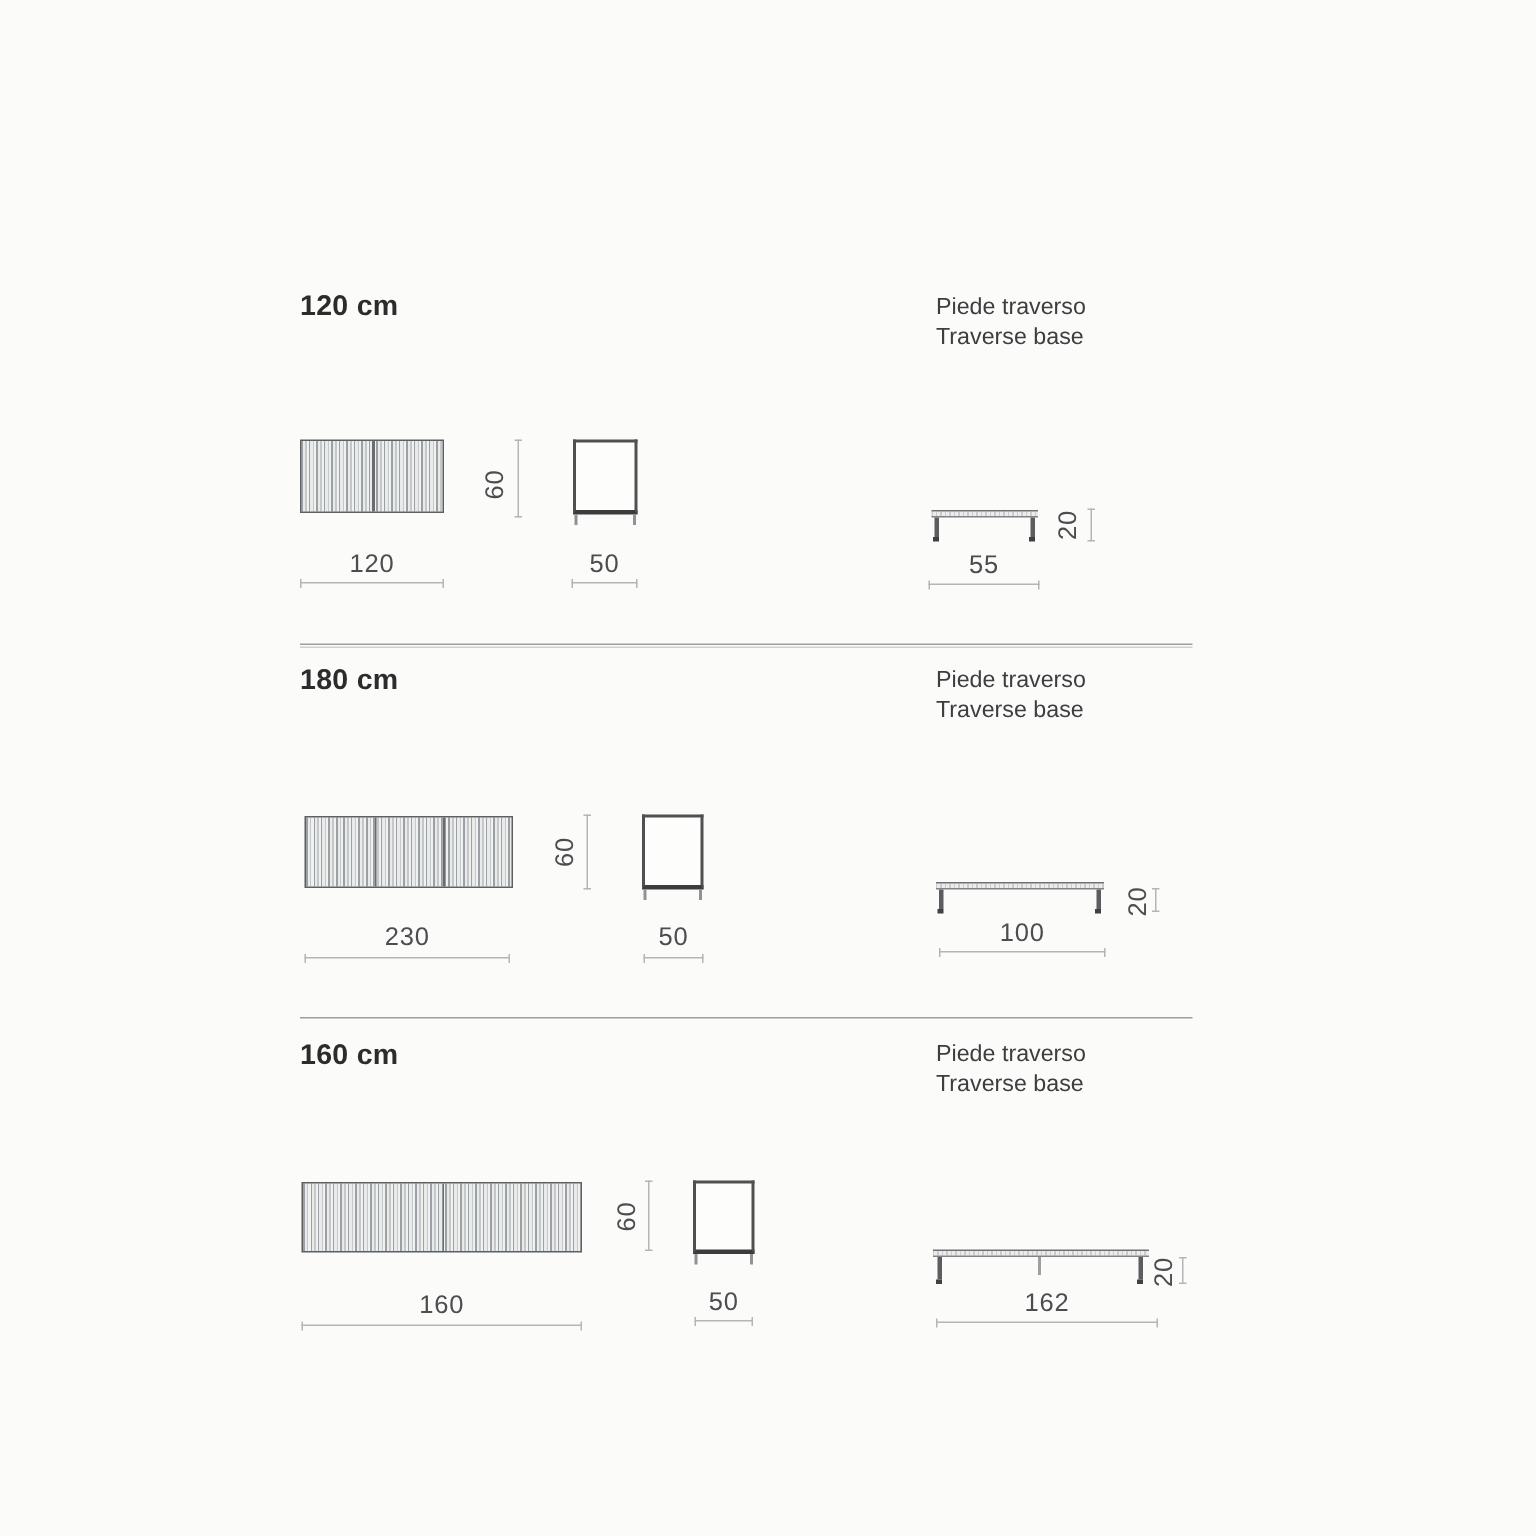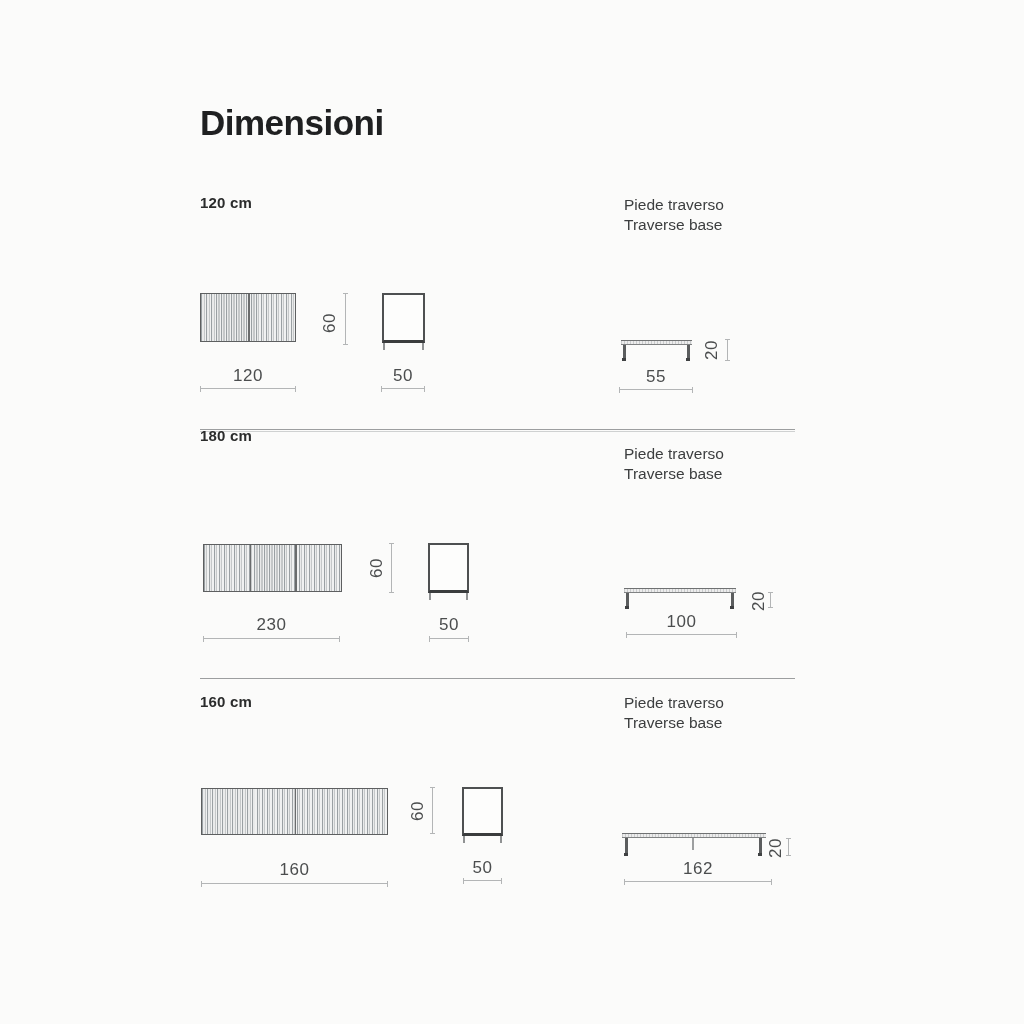--- a/index.html
+++ b/index.html
@@ -3,21 +3,21 @@
 <meta charset="utf-8">
 <style>
   html,body{margin:0;padding:0;}
   .canvas{
     position:relative;width:1024px;height:1024px;overflow:hidden;
     background:#fbfbfa;
     font-family:"Liberation Sans",sans-serif;
     color:#2b2c2c;
   }
   .title{position:absolute;font-size:35px;font-weight:bold;letter-spacing:-0.5px;color:#1f2021;}
-  .size-label{position:absolute;font-size:15px;font-weight:700;color:#2b2c2c;letter-spacing:0.2px;}
+  .size-label{position:absolute;font-size:19px;font-weight:700;color:#2b2c2c;letter-spacing:0.2px;}
   .base-header{position:absolute;font-size:15.5px;color:#3c3e3f;line-height:20px;}
   .topview{
     position:absolute;box-sizing:border-box;
     border:1.5px solid #5d5f60;
     background:repeating-linear-gradient(90deg,
       #9aa0a3 0px,#9aa0a3 1px,
       #e9eaea 1px,#e9eaea 2.5px,
       #c5c8c9 2.5px,#c5c8c9 3.5px,
       #f0f1f1 3.5px,#f0f1f1 5px);
   }
@@ -46,21 +46,20 @@
   .bench-foot{position:absolute;width:4px;height:3px;background:#3f4142;}
   .bench-midleg{position:absolute;width:1.5px;background:#9d9fa0;}
   .sep{position:absolute;height:1px;background:#9c9e9f;}
   .sep.double::after{content:"";position:absolute;left:0;right:0;top:2px;height:1px;background:#cfd1d1;}
 </style>
 </head>
 <body>
 
 <div class="canvas">
 
-  <div class="title" style="left:200px;top:103px;">Dimensioni</div>
 
   <div class="size-label" style="left:200px;top:194px;">120 cm</div>
   <div class="base-header" style="left:624px;top:195px;">
     <div>Piede traverso</div>
     <div>Traverse base</div>
   </div>
 
   <div class="topview" style="left:200px;top:293px;width:96px;height:49px;">
     <div class="panel-div" style="left:50%;"></div>
   </div>
@@ -81,21 +80,21 @@
   <div class="bench-leg" style="left:687px;top:345px;height:13px;"></div>
   <div class="bench-foot" style="left:622px;top:358px;"></div>
   <div class="bench-foot" style="left:686px;top:358px;"></div>
   <div class="hdim" style="left:619px;top:389px;width:74px;"></div>
   <div class="dim-label" style="left:619px;top:367px;width:74px;">55</div>
   <div class="vdim" style="left:727px;top:339px;height:22px;"></div>
   <div class="dim-label v" style="left:694px;top:340px;">20</div>
 
   <div class="sep double" style="left:200px;top:429px;width:595px;"></div>
 
-  <div class="size-label" style="left:200px;top:427px;">180 cm</div>
+  <div class="size-label" style="left:200px;top:443px;">180 cm</div>
   <div class="base-header" style="left:624px;top:444px;">
     <div>Piede traverso</div>
     <div>Traverse base</div>
   </div>
 
   <div class="topview" style="left:203px;top:544px;width:139px;height:48px;">
     <div class="panel-div" style="left:33.3%;"></div>
     <div class="panel-div" style="left:66.6%;"></div>
   </div>
   <div class="hdim" style="left:203px;top:638px;width:137px;"></div>

